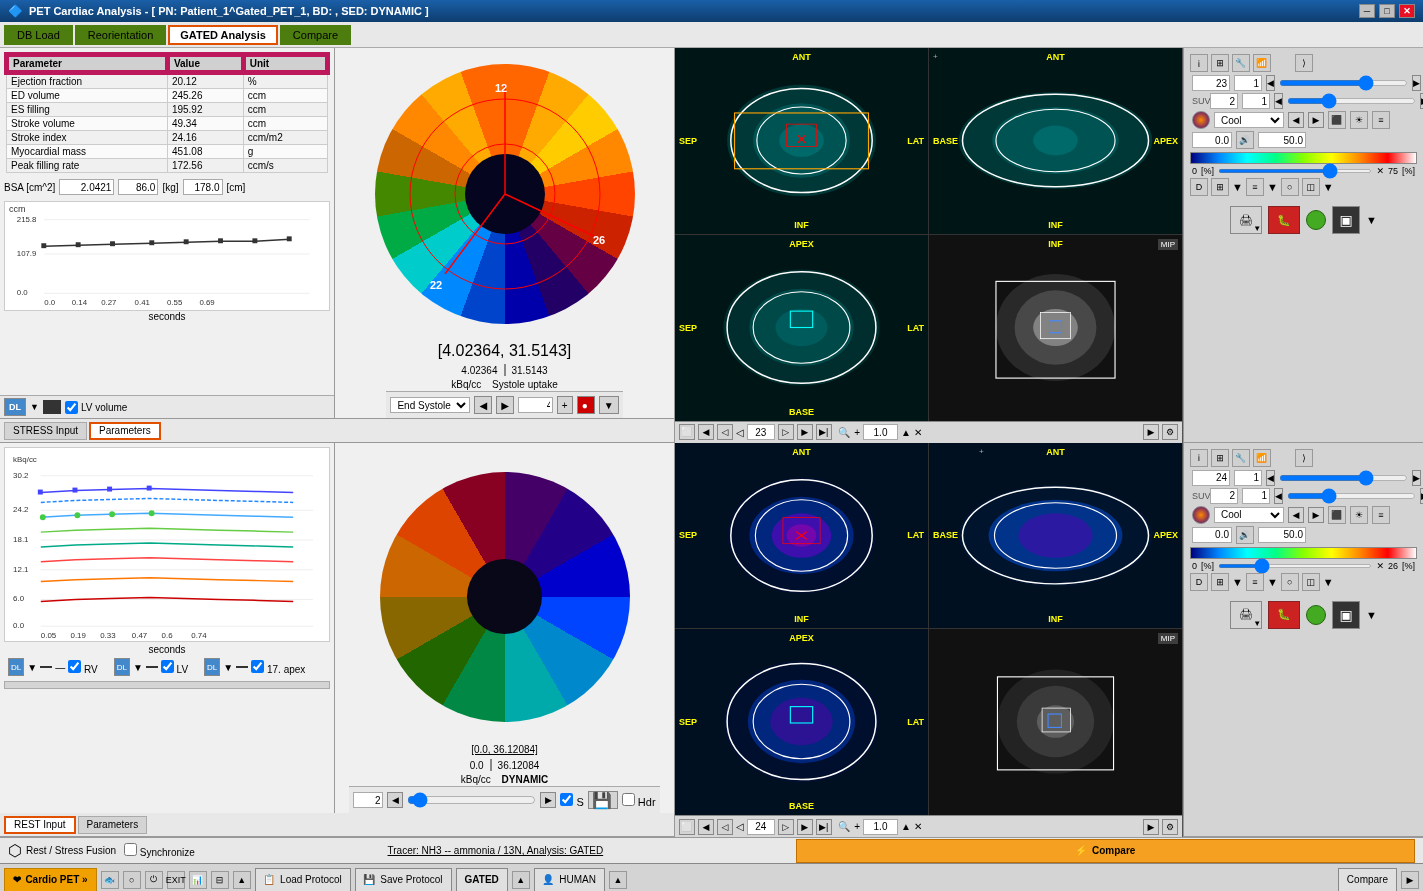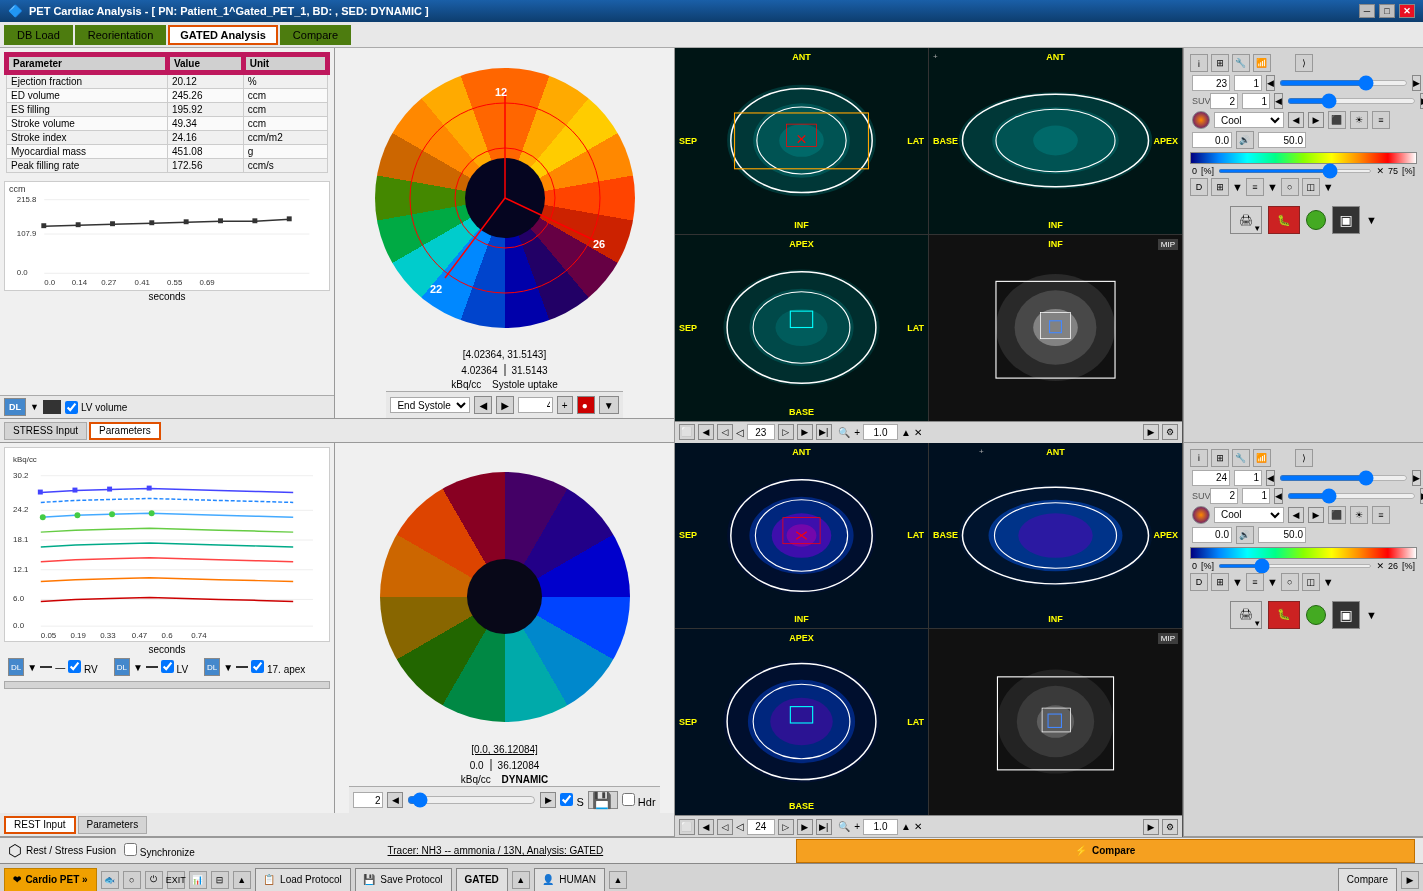--- a/index.html
+++ b/index.html
@@ -163,20 +163,28 @@
               </tr>
               <tr>
                 <td>Peak filling rate</td>
                   <td>172.56</td>
                   <td>ccm/s</td>
               </tr>
             </tbody>
           </table>
         </div>
 
+        <div class="bsa-row">
+          <span>BSA [cm^2]</span>
+          <input class="bsa-input" value="2.0421" readonly="" style="">
+          <input class="bsa-input" value="86.0" style="width: 40px;" readonly="">
+          <span>[kg]</span>
+          <input class="bsa-input" value="178.0" style="width: 40px;" readonly="">
+          <span>[cm]</span>
+        </div>
 
         <div class="graph-placeholder" style="height:110px; margin:4px;">
           <div style="font-size:9px; color:#333; position:absolute; top:2px; left:4px;">ccm</div>
           <svg width="100%" height="100%" viewBox="0 0 310 110">
 
             <text x="2" y="20" font-size="8" fill="#333">215.8</text>
             <text x="2" y="55" font-size="8" fill="#333">107.9</text>
             <text x="2" y="95" font-size="8" fill="#333">0.0</text>
 
             <line x1="30" y1="18" x2="300" y2="18" stroke="#ddd" stroke-width="0.5"></line>
@@ -232,21 +240,21 @@
                 <circle cx="130" cy="130" r="95" fill="none" stroke="red" stroke-width="1"></circle>
 
                 <text x="120" y="28" font-size="11" fill="white" font-weight="bold">12</text>
                 <text x="218" y="180" font-size="11" fill="white" font-weight="bold">26</text>
                 <text x="55" y="225" font-size="11" fill="white" font-weight="bold">22</text>
               </svg>
             </div>
           </div>
         </div>
 
-        <div style="text-align:center; font-size:10px; padding:2px;">
+        <div style="text-align:center; font-size:16px; padding:2px;">
           <span>[4.02364, 31.5143]</span>
         </div>
         <div style="display:flex; align-items:center; justify-content:space-between; padding:2px 8px; font-size:10px;">
           <span>4.02364</span>
           <div class="color-bar" style="flex:1; margin:0 6px;"></div>
           <span>31.5143</span>
         </div>
         <div style="text-align:center; font-size:10px; padding:1px;">
           <span>kBq/cc</span>
           <span style="margin-left:8px;">Systole uptake</span>

